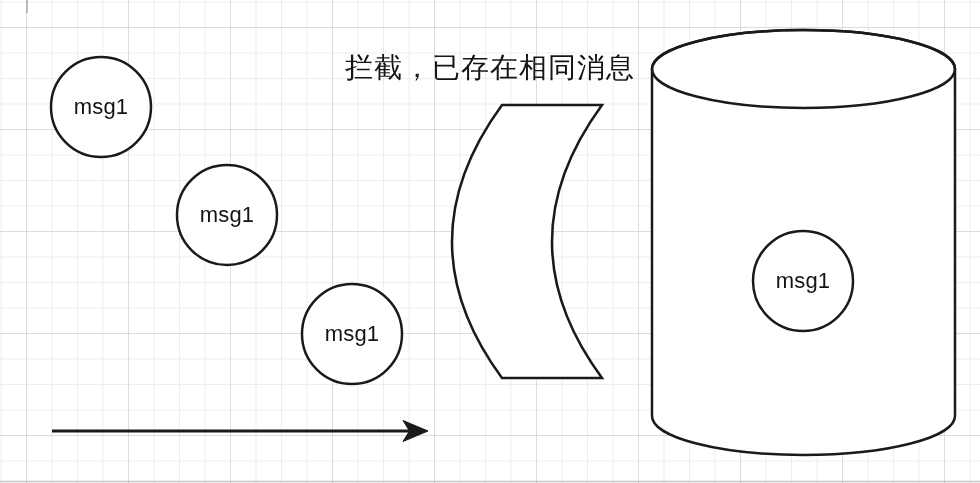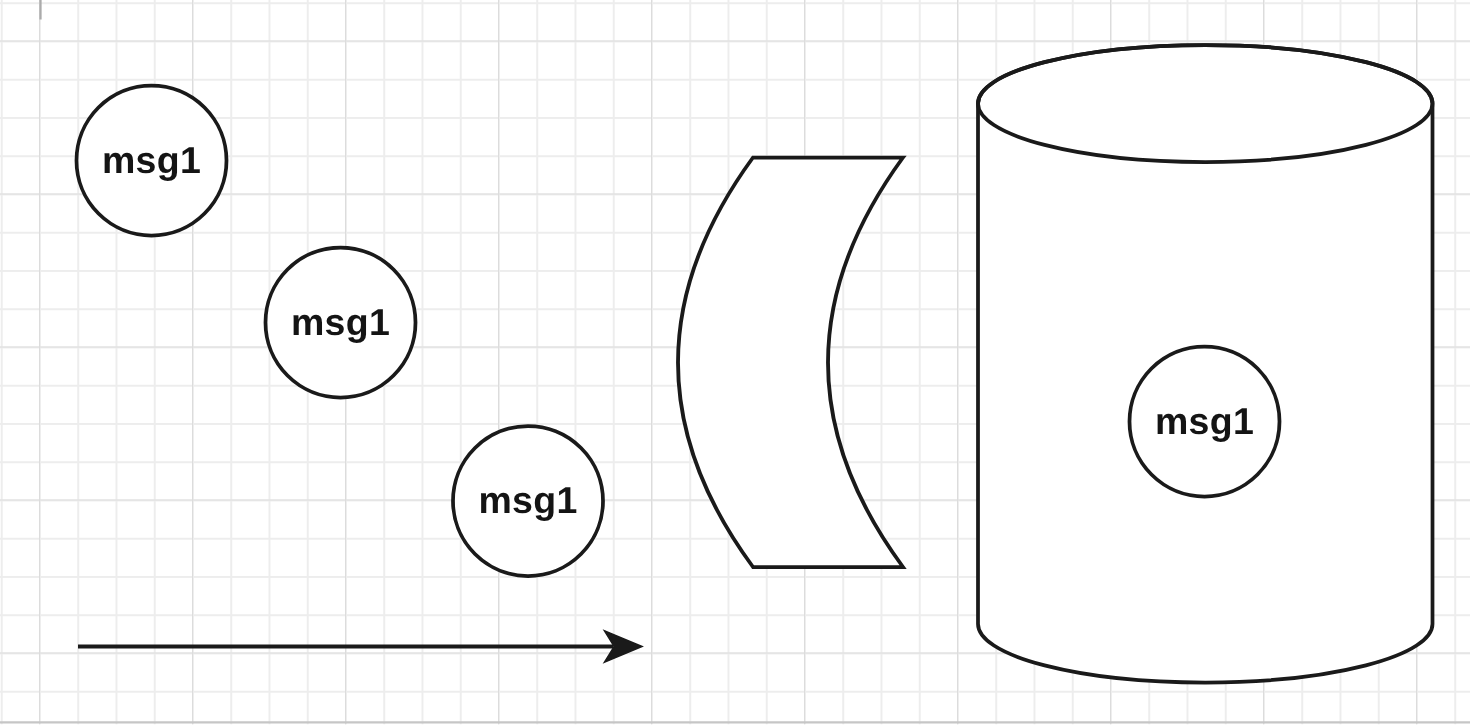--- a/index.html
+++ b/index.html
@@ -28,23 +28,22 @@
   svg.shapes .noline-fill{stroke:var(--stroke);stroke-width:2.5;fill:none;}
   svg.shapes .arrow-line{stroke:var(--stroke);stroke-width:2.8;fill:none;}
   svg.shapes .arrow-head{fill:var(--stroke);stroke:var(--stroke);stroke-width:1;}
   svg.shapes .edge-artifact{stroke:#ababab;stroke-width:1.5;fill:none;}
   svg.shapes .edge-bottom{stroke:#c6c6c6;stroke-width:1.5;fill:none;}
   .lbl{
     position:absolute;color:var(--text);
     text-align:center;white-space:nowrap;
   }
   .msg-lbl{
-    width:120px;height:30px;line-height:30px;font-size:25px;
+    width:120px;height:30px;line-height:30px;font-size:22px;
     letter-spacing:0.2px;
-    font-weight:bold;
   }
   .caption-lbl{
     left:317px;top:51px;width:346px;height:34px;line-height:34px;
     font-size:28px;letter-spacing:1px;
   }
 </style>
 </head>
 <body>
 
 <div class="stage">
@@ -62,19 +61,20 @@
 
     <circle class="outlined" cx="803" cy="281" r="50"></circle>
 
     <line class="arrow-line" x1="52" y1="431" x2="409" y2="431"></line>
     <polygon class="arrow-head" points="428,431 403,420.5 409.5,431 403,441.5"></polygon>
 
     <line class="edge-artifact" x1="27" y1="0" x2="27" y2="13"></line>
     <line class="edge-bottom" x1="0" y1="481.5" x2="980" y2="481.5"></line>
   </svg>
 
+  <div class="lbl caption-lbl">拦截，已存在相同消息</div>
 
   <div class="lbl msg-lbl" style="left:41px;top:92px;">msg1</div>
   <div class="lbl msg-lbl" style="left:167px;top:200px;">msg1</div>
   <div class="lbl msg-lbl" style="left:292px;top:319px;">msg1</div>
   <div class="lbl msg-lbl" style="left:743px;top:266px;">msg1</div>
 
 </div>
 
 </body></html>

